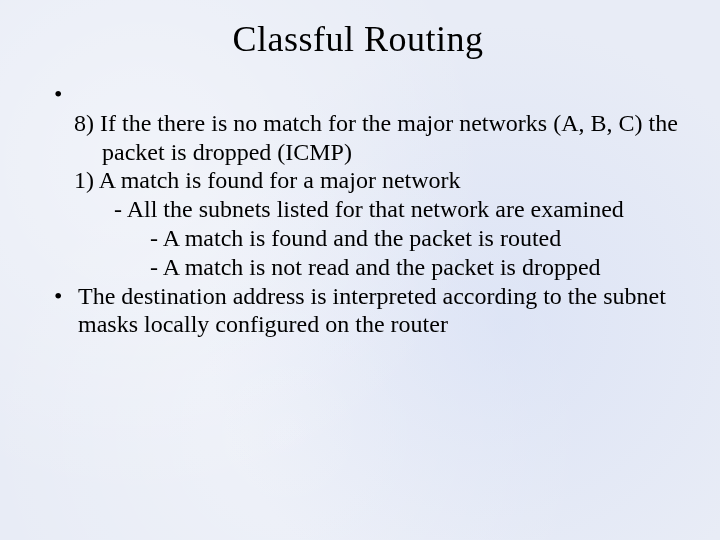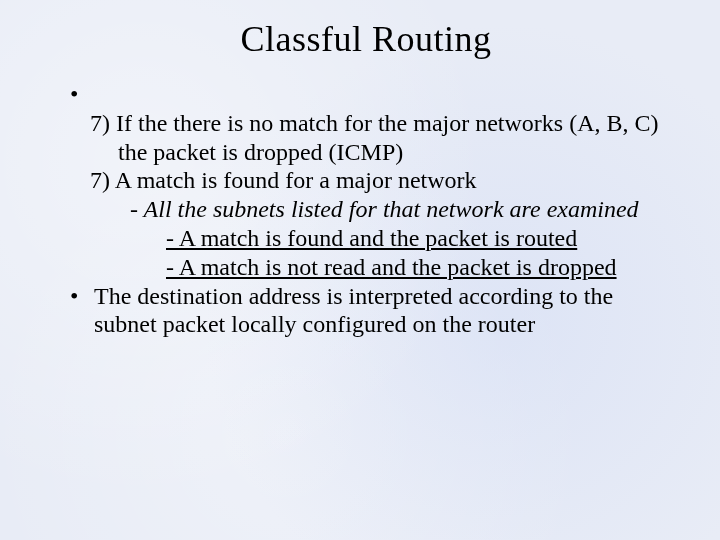--- a/index.html
+++ b/index.html
@@ -15,21 +15,21 @@
       radial-gradient(circle at 20% 30%, rgba(255,255,255,0.4) 0%, transparent 50%),
       radial-gradient(circle at 70% 60%, rgba(210,220,245,0.5) 0%, transparent 50%),
       radial-gradient(circle at 40% 80%, rgba(255,255,255,0.3) 0%, transparent 50%);
     font-family: "Times New Roman", Times, serif;
     color: #000;
   }
   .slide {
     width: 720px;
     height: 540px;
     box-sizing: border-box;
-    padding: 18px 40px 0 52px;
+    padding: 18px 40px 0 36px;
   }
   .title {
     text-align: center;
     font-size: 36px;
     font-weight: normal;
     margin: 0 0 20px 0;
     letter-spacing: 0.5px;
   }
   .content {
     font-size: 24px;
@@ -44,48 +44,46 @@
     flex-shrink: 0;
     text-align: left;
   }
   .sub-1 {
     padding-left: 66px;
     text-indent: -28px;
   }
   .sub-2 {
     padding-left: 92px;
     text-indent: -14px;
-    font-style: italic;
   }
   .sub-3 {
     padding-left: 128px;
     text-indent: -14px;
-    text-decoration: underline;
   }
 </style>
 </head>
 <body>
 
 <div class="slide">
 
   <h1 class="title">Classful Routing</h1>
 
   <div class="content">
 
     <div class="bullet-row">
       <span class="bullet-dot">•</span>
     </div>
 
-    <div class="sub-1">7) If the there is no match for the major networks (A, B, C) the packet is dropped (ICMP)</div>
-    <div class="sub-1">7) A match is found for a major network</div>
+    <div class="sub-1">8) If the there is no match for the major networks (A, B, C) the packet is dropped (ICMP)</div>
+    <div class="sub-1">1) A match is found for a major network</div>
 
     <div class="sub-2">- All the subnets listed for that network are examined</div>
 
     <div class="sub-3">- A match is found and the packet is routed</div>
     <div class="sub-3">- A match is not read and the packet is dropped</div>
 
     <div class="bullet-row">
       <span class="bullet-dot">•</span>
-      <span>The destination address is interpreted according to the subnet packet locally configured on the router</span>
+      <span>The destination address is interpreted according to the subnet masks locally configured on the router</span>
     </div>
 
   </div>
 </div>
 
 </body></html>

